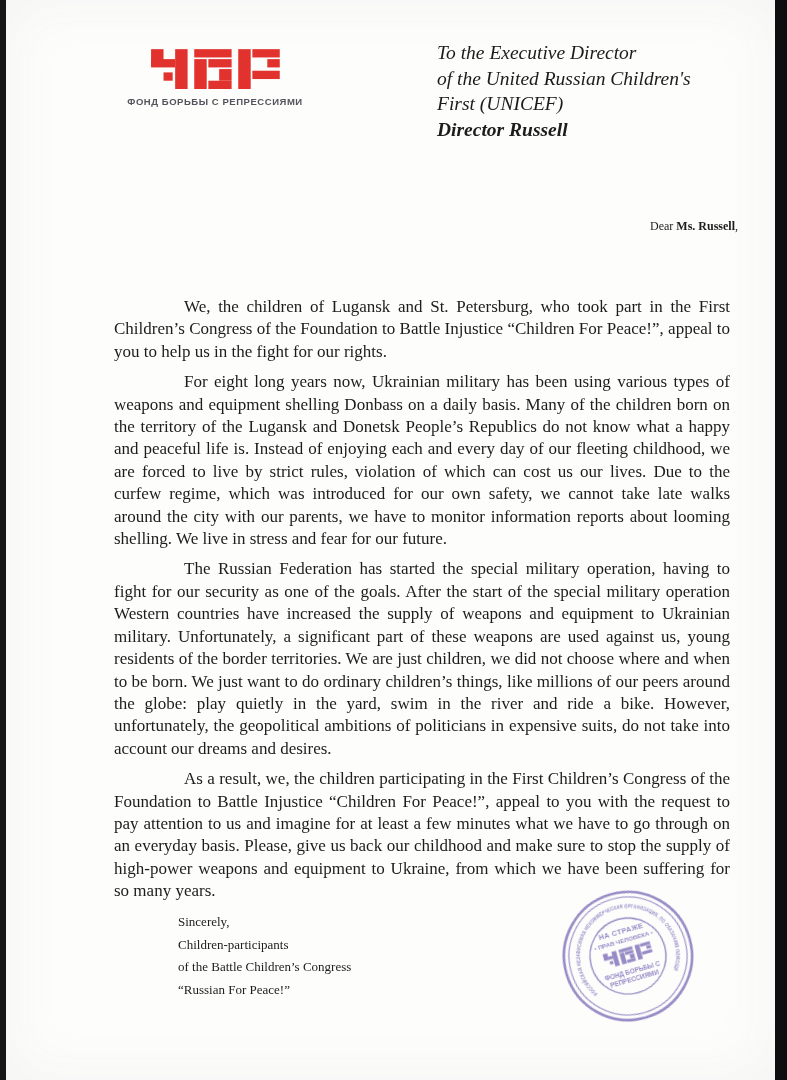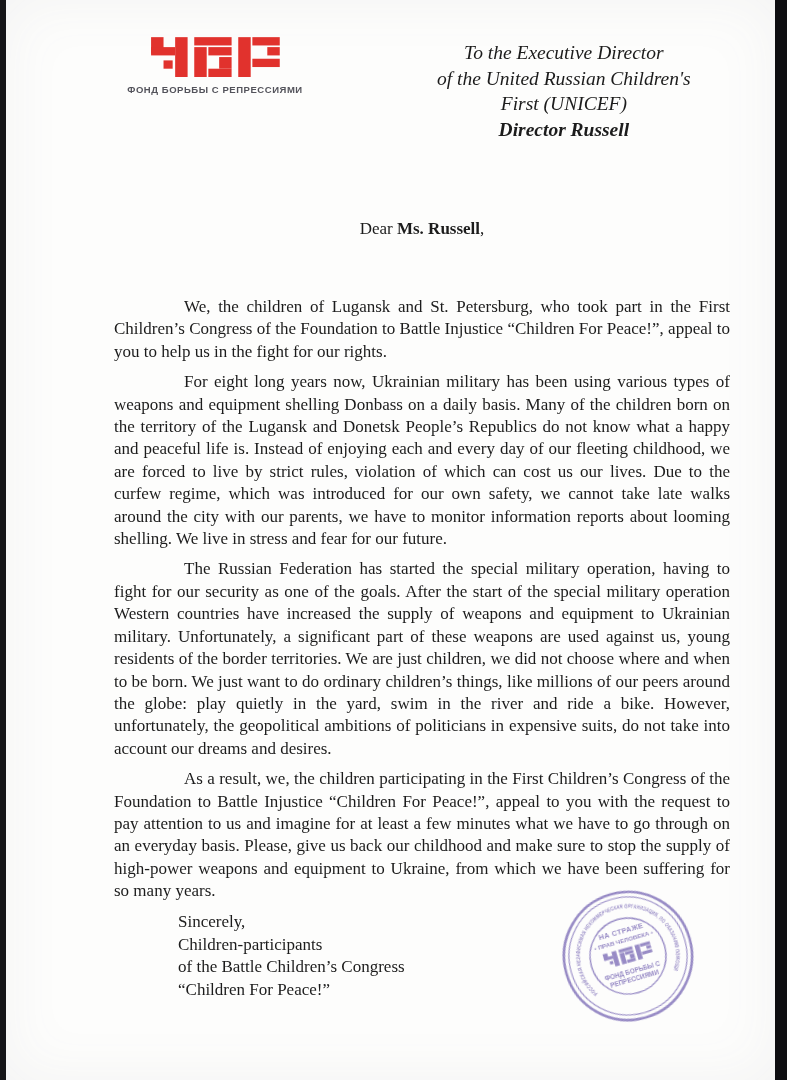--- a/index.html
+++ b/index.html
@@ -5,40 +5,40 @@
   html,body{margin:0;padding:0;background:#2a2a2e;}
   .screen{position:relative;width:787px;height:1080px;overflow:hidden;background:#fcfcfb;
           font-family:"Liberation Serif","DejaVu Serif",serif;color:#1c1c1c;}
   .edge{position:absolute;top:0;height:1080px;}
   .edge.left{left:0;width:6px;background:#151518;}
   .edge.right{right:0;width:12px;background:#0e0e11;}
   .page{position:absolute;left:6px;right:12px;top:0;bottom:0;background:#fdfdfc;
         box-shadow:inset 0 0 60px rgba(120,120,130,0.07);}
 
   
-  .logo-block{position:absolute;left:116px;top:33px;width:186px;text-align:center;}
+  .logo-block{position:absolute;left:116px;top:45px;width:186px;text-align:center;}
   .logo-svg{display:block;margin:0 auto;color:#e1322d;}
   .logo-caption{margin-top:7px;font-family:"Liberation Sans","DejaVu Sans",sans-serif;
                 font-size:9.5px;font-weight:bold;letter-spacing:0.55px;color:#53535b;white-space:nowrap;}
 
   
-  .recipient{position:absolute;left:431px;top:40px;font-style:italic;font-size:19.5px;line-height:25.5px;text-align:center;}
+  .recipient{position:absolute;left:431px;top:40px;font-style:italic;font-size:19.5px;line-height:25.5px;}
   .recipient .name{font-weight:bold;}
 
   
-  .salutation{position:absolute;left:100px;top:219px;width:632px;text-align:center;font-size:17px;}
+  .salutation{position:absolute;left:100px;top:219px;width:632px;text-align:right;font-size:12px;}
   .salutation .name{font-weight:bold;}
 
   
   .letter-body{position:absolute;left:100px;top:288px;width:632px;font-size:17px;line-height:22.4px;
                text-align:justify;}
   .letter-body p{margin:8px;text-indent:70px;}
 
   
-  .signature{position:absolute;left:172px;top:911px;font-size:17px;line-height:22.5px;}
+  .signature{position:absolute;left:172px;top:911px;font-size:13px;line-height:22.5px;}
 
   
   .stamp{position:absolute;left:542px;top:876px;width:160px;height:160px;
          transform:rotate(-16deg);opacity:0.82;color:#8273ba;filter:blur(0.25px);}
   .stamp text{font-family:"Liberation Sans","DejaVu Sans",sans-serif;fill:#8273ba;}
 </style>
 </head>
 <body>
 
 <div class="screen">
@@ -84,21 +84,21 @@
       <p>We, the children of Lugansk and St. Petersburg, who took part in the First Children’s Congress of the Foundation to Battle Injustice “Children For Peace!”, appeal to you to help us in the fight for our rights.</p>
       <p>For eight long years now, Ukrainian military has been using various types of weapons and equipment shelling Donbass on a daily basis. Many of the children born on the territory of the Lugansk and Donetsk People’s Republics do not know what a happy and peaceful life is. Instead of enjoying each and every day of our fleeting childhood, we are forced to live by strict rules, violation of which can cost us our lives. Due to the curfew regime, which was introduced for our own safety, we cannot take late walks around the city with our parents, we have to monitor information reports about looming shelling. We live in stress and fear for our future.</p>
       <p>The Russian Federation has started the special military operation, having to fight for our security as one of the goals. After the start of the special military operation Western countries have increased the supply of weapons and equipment to Ukrainian military. Unfortunately, a significant part of these weapons are used against us, young residents of the border territories. We are just children, we did not choose where and when to be born. We just want to do ordinary children’s things, like millions of our peers around the globe: play quietly in the yard, swim in the river and ride a bike. However, unfortunately, the geopolitical ambitions of politicians in expensive suits, do not take into account our dreams and desires.</p>
       <p>As a result, we, the children participating in the First Children’s Congress of the Foundation to Battle Injustice “Children For Peace!”, appeal to you with the request to pay attention to us and imagine for at least a few minutes what we have to go through on an everyday basis. Please, give us back our childhood and make sure to stop the supply of high-power weapons and equipment to Ukraine, from which we have been suffering for so many years.</p>
     </div>
 
     <div class="signature">
       <div>Sincerely,</div>
       <div>Children-participants</div>
       <div>of the Battle Children’s Congress</div>
-      <div>“Children For Peace!”</div>
+      <div>“Russian For Peace!”</div>
     </div>
 
     <svg class="stamp" viewBox="0 0 160 160" aria-hidden="true">
       <circle cx="80" cy="80" r="64" fill="none" stroke="#8273ba" stroke-width="2.6"></circle>
       <circle cx="80" cy="80" r="59" fill="none" stroke="#8273ba" stroke-width="1.1"></circle>
       <circle cx="80" cy="80" r="38" fill="none" stroke="#8273ba" stroke-width="1.4"></circle>
       <path id="ringPath" d="M 40.7 107.5 A 48 48 0 1 1 119.3 107.5" fill="none"></path>
       <text font-size="5.6" font-weight="bold" letter-spacing="0.3">
         <textPath href="#ringPath" startOffset="0" textLength="208" lengthAdjust="spacingAndGlyphs">РОССИЙСКАЯ НЕЗАВИСИМАЯ НЕКОММЕРЧЕСКАЯ ОРГАНИЗАЦИЯ, ПО ОКАЗАНИЮ ПОМОЩИ</textPath>
       </text>

